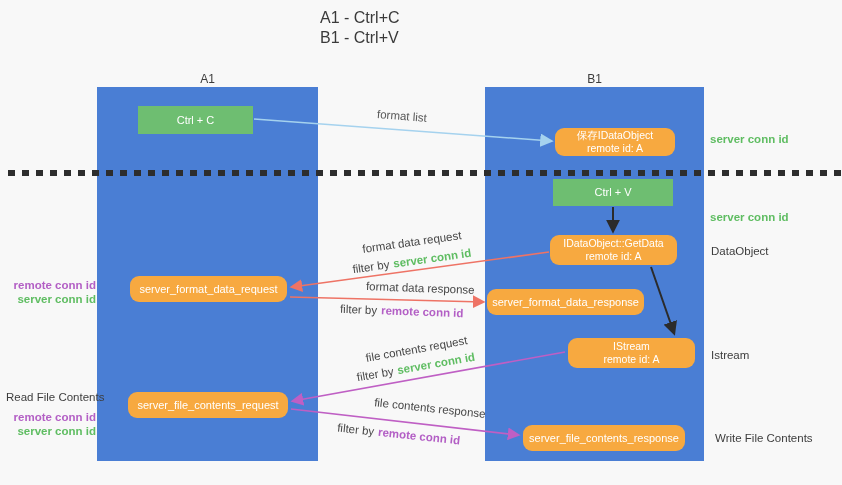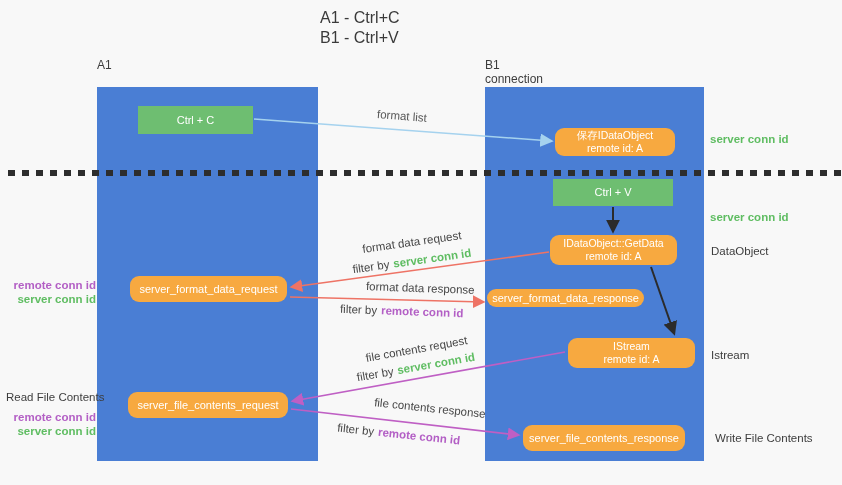--- a/index.html
+++ b/index.html
@@ -11,21 +11,21 @@
     overflow:hidden;
     position:relative;
   }
   .canvas{position:absolute;left:0;top:0;width:842px;height:485px;}
   .abs{position:absolute;}
   .title{
     left:320px;top:8px;width:200px;text-align:left;
     font-size:16px;line-height:20px;color:#3a3a3a;
   }
   .col-header{
-    top:58px;font-size:12px;line-height:14px;color:#3d3d3d;
+    top:72px;text-align:center;font-size:12px;line-height:14px;color:#3d3d3d;
   }
   .lifeline{
     top:87px;height:374px;
     background:var(--lifeline-blue,#4a7ed4);
   }
   .node{
     display:flex;align-items:center;justify-content:center;
     text-align:center;color:#ffffff;
     font-size:11px;line-height:13px;
     box-sizing:border-box;
@@ -117,21 +117,21 @@
     <div>
       <div>IDataObject::GetData</div>
       <div>remote id: A</div>
     </div>
   </div>
 
   <div class="abs node orange" style="left:130px;top:276px;width:157px;height:26px;">
     <span>server_format_data_request</span>
   </div>
 
-  <div class="abs node orange" style="left:487px;top:289px;width:157px;height:18px;">
+  <div class="abs node orange" style="left:487px;top:289px;width:157px;height:26px;">
     <span>server_format_data_response</span>
   </div>
 
   <div class="abs node orange" style="left:568px;top:338px;width:127px;height:30px;font-size:10.5px;">
     <div>
       <div>IStream</div>
       <div>remote id: A</div>
     </div>
   </div>
 

